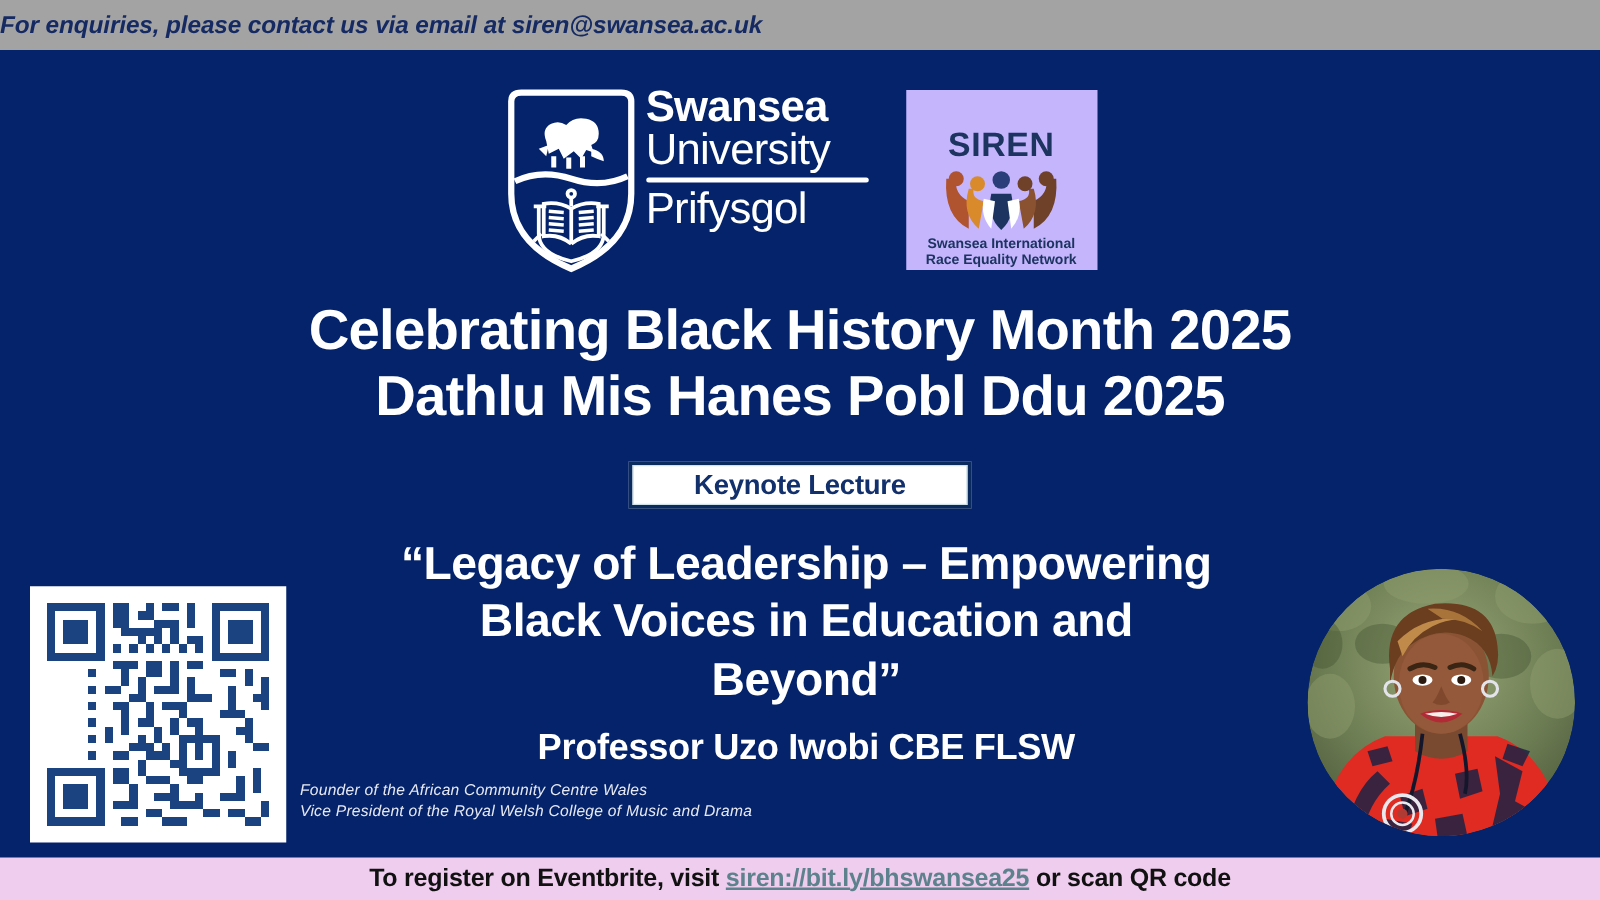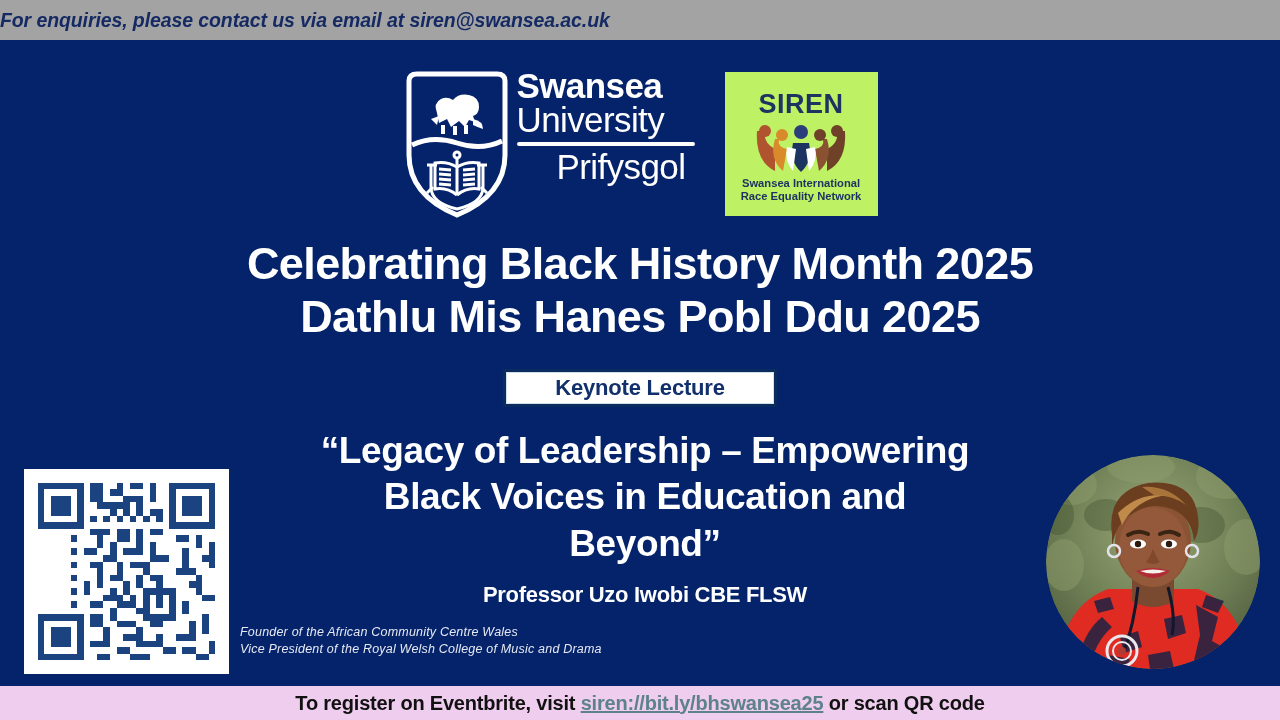--- a/index.html
+++ b/index.html
@@ -84,38 +84,37 @@
     height: 4px;
     background: #ffffff;
     border-radius: 3px;
     margin: 5px 0 4px 0;
   }
   .sw-l3 {
     font-family: "Liberation Sans", sans-serif;
     font-weight: normal;
     font-size: 35px;
     letter-spacing: -0.6px;
-    margin-left: 40px;
   }
   .sw-l4 {
     font-family: "Liberation Sans", sans-serif;
     font-weight: bold;
     font-size: 35px;
     letter-spacing: -0.6px;
   }
 
   
   .siren-logo {
     width: 153px;
     height: 144px;
-    background: #bef264;
+    background: #c4b5fd;
     display: flex;
     flex-direction: column;
     align-items: center;
-    justify-content: center;
+    justify-content: flex-end;
     padding-top: 7px;
     box-sizing: border-box;
   }
   .siren-word {
     font-family: "Liberation Sans", sans-serif;
     font-weight: bold;
     font-size: 27px;
     color: #1d3461;
     letter-spacing: 0.5px;
     line-height: 1;
@@ -196,21 +195,21 @@
 
   
   .speaker-name {
     position: absolute;
     left: 240px; top: 582px;
     width: 810px;
     text-align: center;
     color: #ffffff;
     font-family: "Liberation Sans", sans-serif;
     font-weight: bold;
-    font-size: 22px;
+    font-size: 29px;
     letter-spacing: -0.3px;
   }
   .speaker-roles {
     position: absolute;
     left: 240px; top: 624px;
     width: 810px;
     text-align: left;
     color: #e7e9f2;
     font-family: "Liberation Sans", sans-serif;
     font-style: italic;

